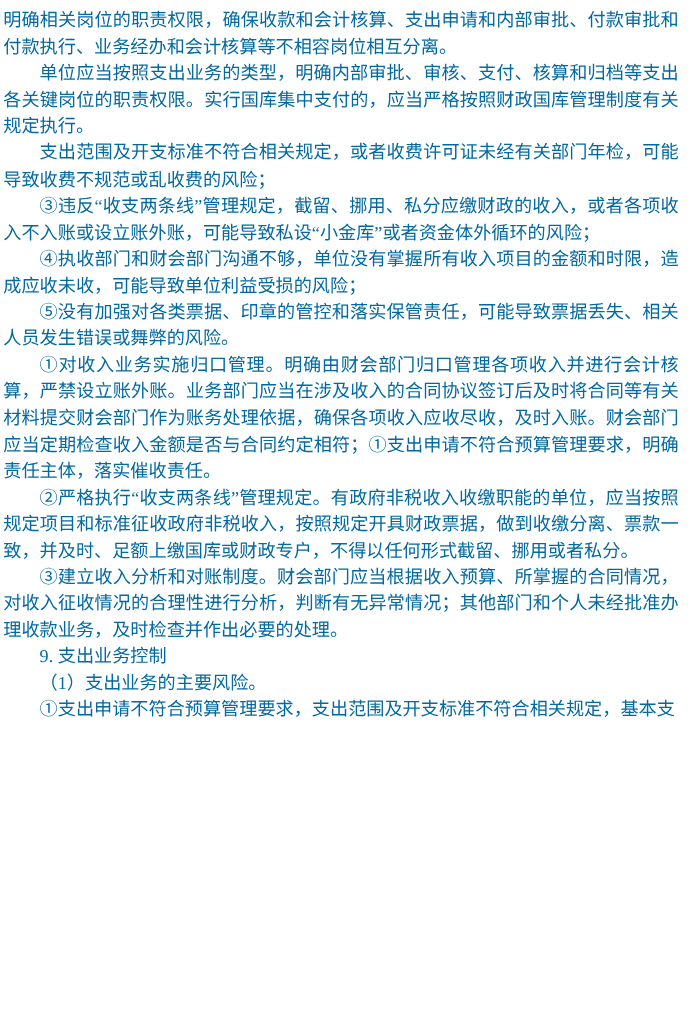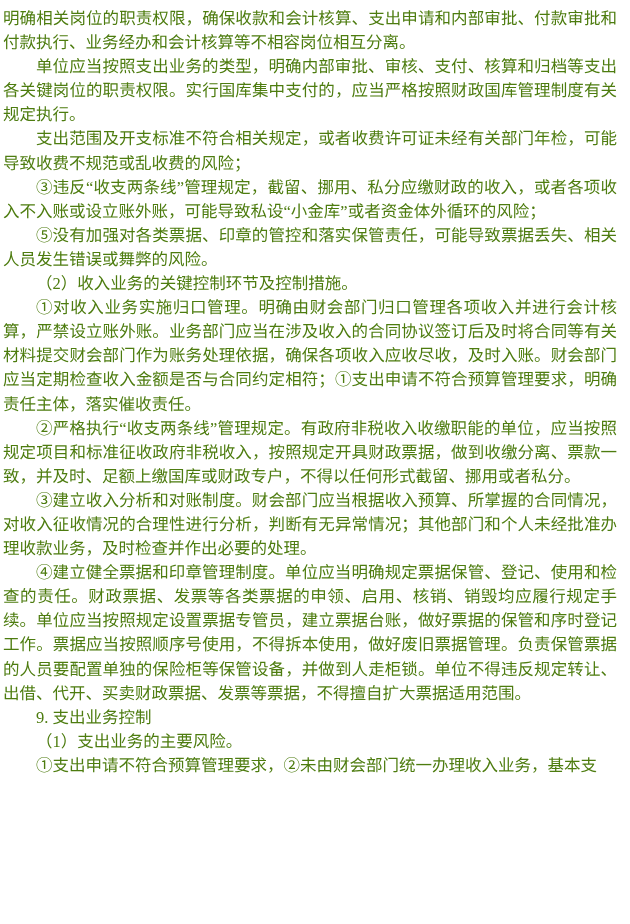--- a/index.html
+++ b/index.html
@@ -14,43 +14,42 @@
   }
   .page {
     box-sizing: border-box;
     width: 630px;
     height: 708px;
     padding: 7px 13px 4px 3px;
     background: #ffffff;
     font-family: "Liberation Serif", "DejaVu Serif", serif;
     font-size: 16.5px;
     line-height: 24.1px;
-    color: #4d7c0f;
+    color: #0369a1;
     text-align: justify;
   }
   .page p {
     margin: 0;
     padding: 0;
     text-indent: 2em;
     word-break: break-all;
   }
   .page p.no-indent {
     text-indent: 0;
   }
 </style>
 </head>
 <body>
 
 <div class="page">
   <p class="no-indent">明确相关岗位的职责权限，确保收款和会计核算、支出申请和内部审批、付款审批和付款执行、业务经办和会计核算等不相容岗位相互分离。</p>
   <p>单位应当按照支出业务的类型，明确内部审批、审核、支付、核算和归档等支出各关键岗位的职责权限。实行国库集中支付的，应当严格按照财政国库管理制度有关规定执行。</p>
   <p>支出范围及开支标准不符合相关规定，或者收费许可证未经有关部门年检，可能导致收费不规范或乱收费的风险；</p>
   <p>③违反“收支两条线”管理规定，截留、挪用、私分应缴财政的收入，或者各项收入不入账或设立账外账，可能导致私设“小金库”或者资金体外循环的风险；</p>
+  <p>④执收部门和财会部门沟通不够，单位没有掌握所有收入项目的金额和时限，造成应收未收，可能导致单位利益受损的风险；</p>
   <p>⑤没有加强对各类票据、印章的管控和落实保管责任，可能导致票据丢失、相关人员发生错误或舞弊的风险。</p>
-  <p>（2）收入业务的关键控制环节及控制措施。</p>
   <p>①对收入业务实施归口管理。明确由财会部门归口管理各项收入并进行会计核算，严禁设立账外账。业务部门应当在涉及收入的合同协议签订后及时将合同等有关材料提交财会部门作为账务处理依据，确保各项收入应收尽收，及时入账。财会部门应当定期检查收入金额是否与合同约定相符；①支出申请不符合预算管理要求，明确责任主体，落实催收责任。</p>
   <p>②严格执行“收支两条线”管理规定。有政府非税收入收缴职能的单位，应当按照规定项目和标准征收政府非税收入，按照规定开具财政票据，做到收缴分离、票款一致，并及时、足额上缴国库或财政专户，不得以任何形式截留、挪用或者私分。</p>
   <p>③建立收入分析和对账制度。财会部门应当根据收入预算、所掌握的合同情况，对收入征收情况的合理性进行分析，判断有无异常情况；其他部门和个人未经批准办理收款业务，及时检查并作出必要的处理。</p>
-  <p>④建立健全票据和印章管理制度。单位应当明确规定票据保管、登记、使用和检查的责任。财政票据、发票等各类票据的申领、启用、核销、销毁均应履行规定手续。单位应当按照规定设置票据专管员，建立票据台账，做好票据的保管和序时登记工作。票据应当按照顺序号使用，不得拆本使用，做好废旧票据管理。负责保管票据的人员要配置单独的保险柜等保管设备，并做到人走柜锁。单位不得违反规定转让、出借、代开、买卖财政票据、发票等票据，不得擅自扩大票据适用范围。</p>
   <p>9. 支出业务控制</p>
   <p>（1）支出业务的主要风险。</p>
-  <p>①支出申请不符合预算管理要求，②未由财会部门统一办理收入业务，基本支</p>
+  <p>①支出申请不符合预算管理要求，支出范围及开支标准不符合相关规定，基本支</p>
 </div>
 
 </body></html>

